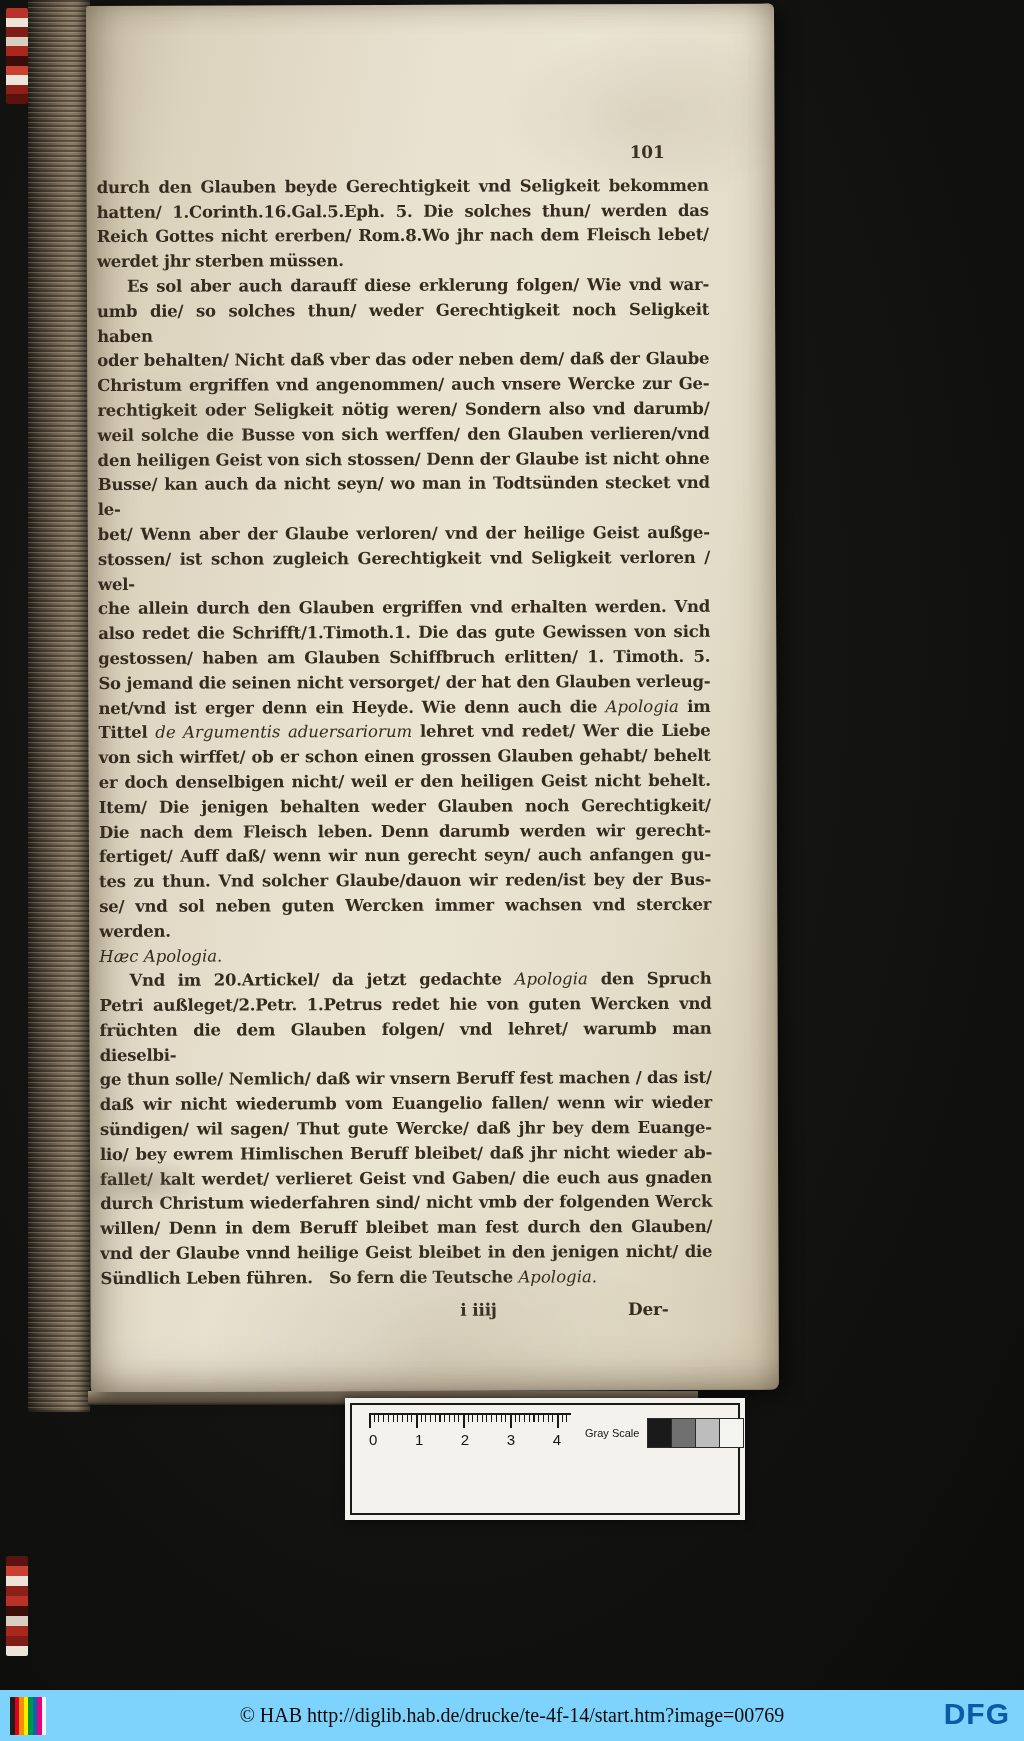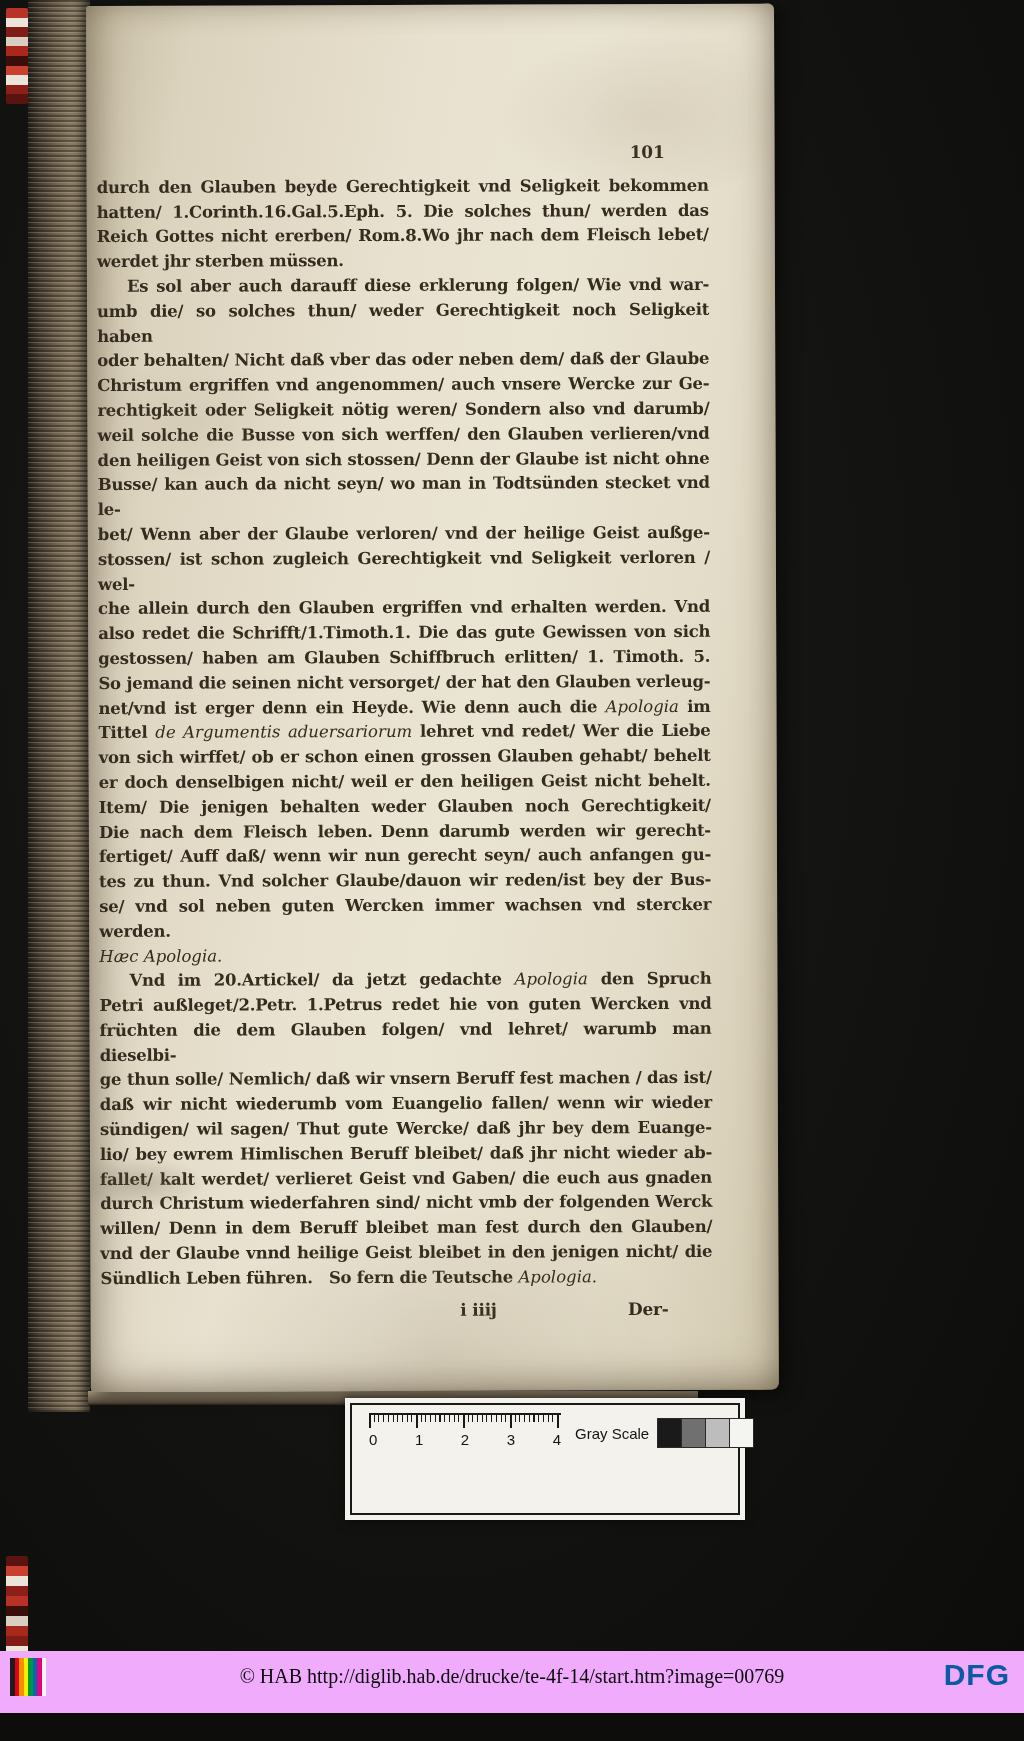--- a/index.html
+++ b/index.html
@@ -66,26 +66,26 @@
   .label-row{display:flex;align-items:flex-start;padding:15px 0 0 24px;}
   .ruler-wrap{width:202px;}
   .ruler{height:13px;border-top:2px solid #181818;
     background-image:
       repeating-linear-gradient(to right,#181818 0,#181818 1px,rgba(0,0,0,0) 1px,rgba(0,0,0,0) 4.7px),
       repeating-linear-gradient(to right,#181818 0,#181818 2px,rgba(0,0,0,0) 2px,rgba(0,0,0,0) 47px);
     background-size:100% 7px,100% 13px;background-repeat:no-repeat;}
   .ruler-numbers{display:flex;justify-content:space-between;width:192px;margin-top:3px;
     font-family:"Liberation Sans",sans-serif;font-size:15px;}
   .grayscale{display:flex;align-items:center;gap:9px;margin-left:14px;margin-top:5px;}
-  .gs-label{font-family:"Liberation Sans",sans-serif;font-size:15px;white-space:nowrap;}
+  .gs-label{font-family:"Liberation Sans",sans-serif;font-size:11px;white-space:nowrap;}
   .gs-patches{display:flex;}
   .gs-patches span{width:23px;height:28px;border:1px solid #2a2a2a;margin-left:-1px;display:block;}
 
   
-  .footer-bar{position:absolute;left:0;top:1651px;width:1024px;height:62px;background:#f0abfc;}
+  .footer-bar{position:absolute;left:0;top:1690px;width:1024px;height:51px;background:#7dd3fc;}
   .copyright{position:absolute;inset:0;text-align:center;line-height:51px;
     font-family:"Liberation Serif",serif;font-size:20px;color:#0a0a0a;}
   .mini-colorbar{position:absolute;left:10px;top:7px;width:36px;height:38px;display:flex;}
   .mini-colorbar i{flex:1;display:block;}
   .dfg{position:absolute;right:14px;top:7px;font-family:"Liberation Sans",sans-serif;
     font-weight:800;font-size:30px;letter-spacing:1px;color:#0b5aa5;}
 </style>
 </head>
 <body>
 

